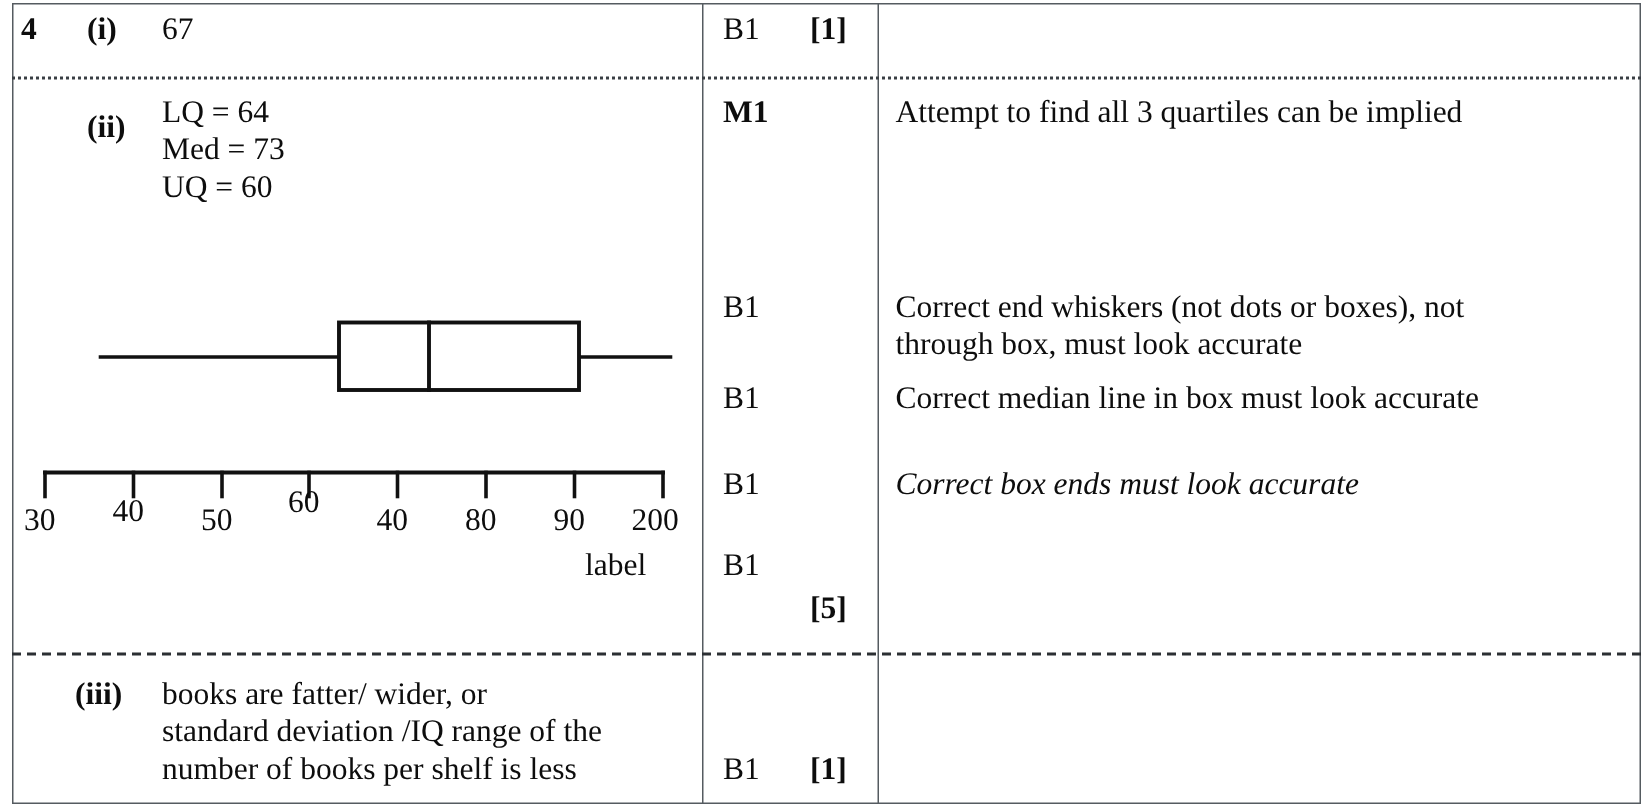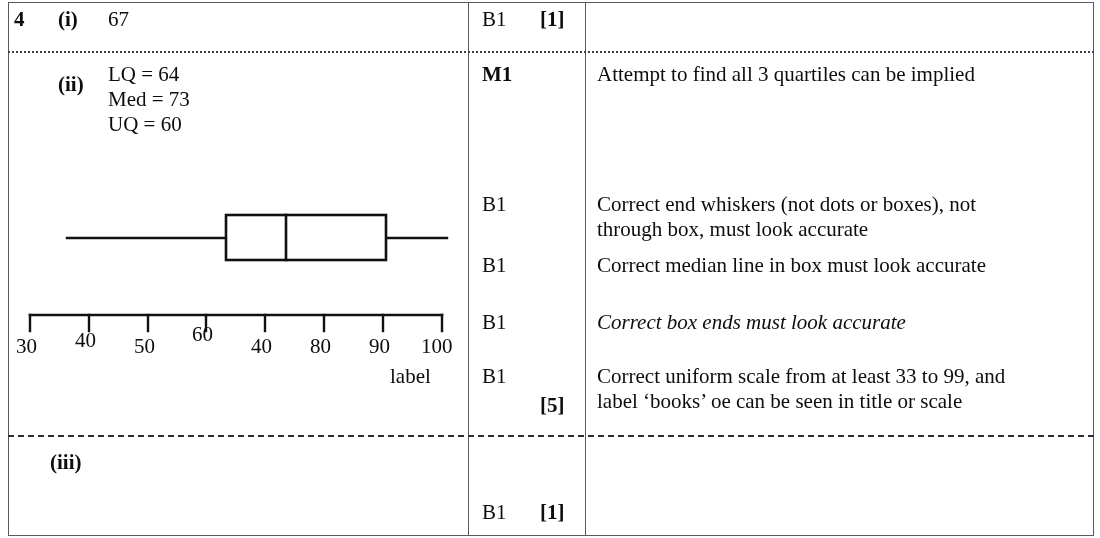--- a/index.html
+++ b/index.html
@@ -90,22 +90,20 @@
   <div class="cell" style="left:482px; top:253px;">B1</div>
   <div class="cell" style="left:482px; top:310px;">B1</div>
   <div class="cell" style="left:482px; top:364px;">B1</div>
   <div class="cell bold" style="left:540px; top:393px;">[5]</div>
 
   <div class="cell" style="left:597px; top:62px; width:485px;">Attempt to find all 3 quartiles can be implied</div>
   <div class="cell" style="left:597px; top:253px; width:485px;">Correct median line in box must look accurate</div>
   <div class="cell" style="left:597px; top:192px; width:485px;">Correct end whiskers (not dots or boxes), not
 through box, must look accurate</div>
   <div class="cell" style="left:597px; top:310px; width:485px;font-style:italic;">Correct box ends must look accurate</div>
-  <div class="cell" style="left:597px; top:364px; width:490px;">Correct uniform scale from at least 33 to 99, and
-label ‘books’ oe can be seen in title or scale</div>
 
   <svg class="plot-layer" viewBox="0 0 1100 538" width="1100" height="538">
     <g stroke="#111111" fill="none" stroke-linecap="square">
 
       <line x1="67" y1="238" x2="227" y2="238" stroke-width="2.4"></line>
       <line x1="385" y1="238" x2="447" y2="238" stroke-width="2.4"></line>
 
       <rect x="226" y="215" width="160" height="45" stroke-width="2.6" fill="#ffffff"></rect>
 
       <line x1="286" y1="215" x2="286" y2="260" stroke-width="2.6"></line>
@@ -123,20 +121,23 @@
     </g>
   </svg>
 
   <div class="cell" style="left:16px;  top:334px;">30</div>
   <div class="cell" style="left:75px;  top:328px;">40</div>
   <div class="cell" style="left:134px; top:334px;">50</div>
   <div class="cell" style="left:192px; top:322px;">60</div>
   <div class="cell" style="left:251px; top:334px;">40</div>
   <div class="cell" style="left:310px; top:334px;">80</div>
   <div class="cell" style="left:369px; top:334px;">90</div>
-  <div class="cell" style="left:421px; top:334px;">100</div>
+  <div class="cell" style="left:421px; top:334px;">200</div>
   <div class="cell" style="left:390px; top:364px;">label</div>
 
   <div class="cell part" style="left:50px; top:450px;">(iii)</div>
+  <div class="cell" style="left:108px; top:450px; width:350px;">books are fatter/ wider, or
+standard deviation /IQ range of the
+number of books per shelf is less</div>
   <div class="cell" style="left:482px; top:500px;">B1</div>
   <div class="cell bold" style="left:540px; top:500px;">[1]</div>
 
 </div>
 
 </body></html>

